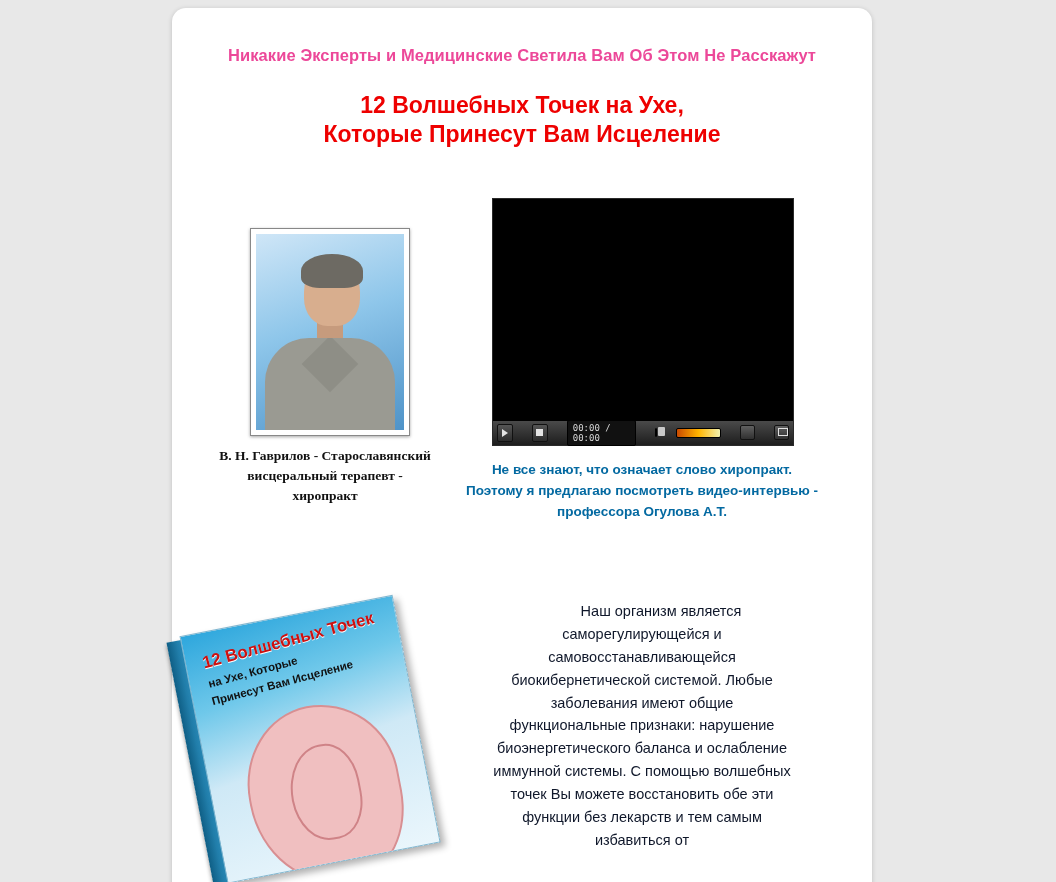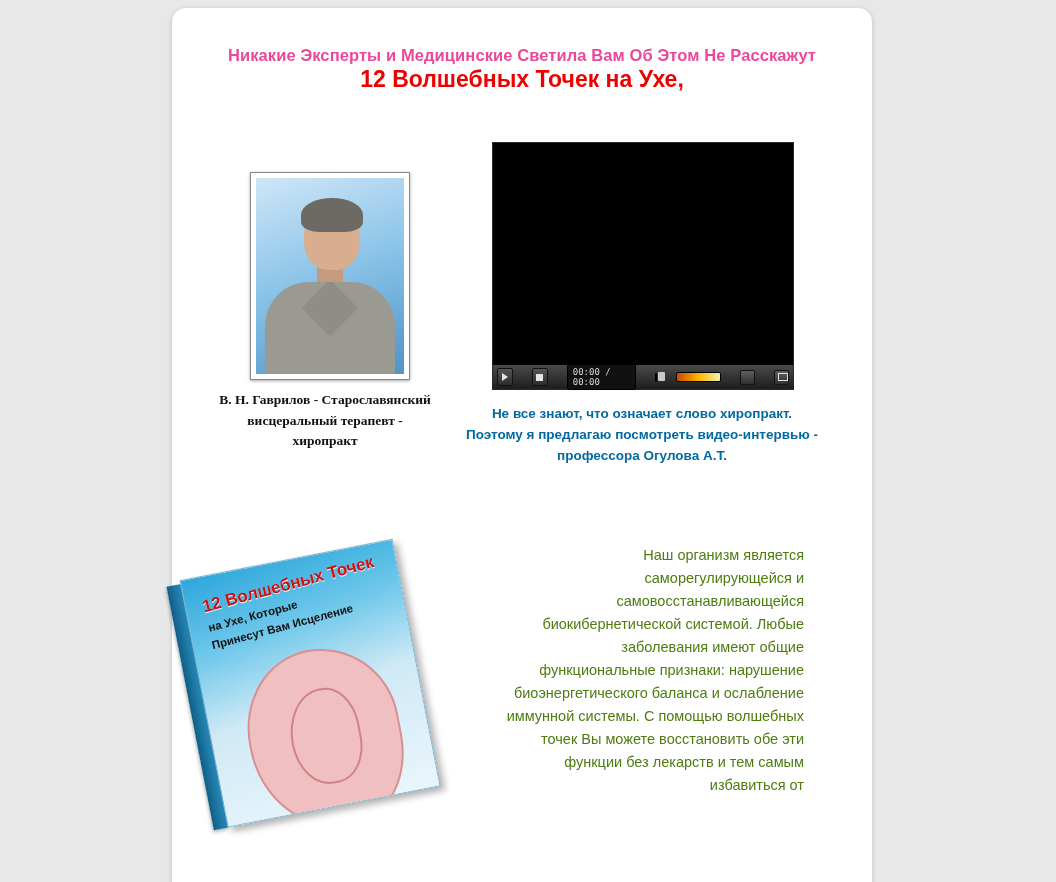--- a/index.html
+++ b/index.html
@@ -30,20 +30,21 @@
     color: #ec4899;
     padding-top: 38px;
     letter-spacing: 0.1px;
   }
   .title {
     text-align: center;
     color: #ee0000;
     font-size: 23px;
     font-weight: bold;
     line-height: 1.28;
+    margin-top: 26px;
   }
   .top-cols {
     position: relative;
     margin-top: 48px;
     height: 360px;
   }
   
   .photo-frame {
     position: absolute;
     left: 78px;
@@ -295,35 +296,35 @@
     border: 2px solid #cf8387;
     border-radius: 60% 50% 50% 55%;
   }
   .body-text {
     position: absolute;
     left: 320px;
     top: 0;
     width: 300px;
     font-size: 14.5px;
     line-height: 1.58;
-    color: #4d7c0f;
+    color: #0f172a;
     text-indent: 38px;
-    text-align: right;
-    margin-left: 12px;
+    text-align: center;
   }
 </style>
 </head>
 <body>
 
 <div class="page">
 
   <div class="headline">Никакие Эксперты и Медицинские Светила Вам Об Этом Не Расскажут</div>
 
   <div class="title">
     <div>12 Волшебных Точек на Ухе,</div>
+    <div>Которые Принесут Вам Исцеление</div>
   </div>
 
   <div class="top-cols">
 
     <div class="photo-frame">
       <div class="photo">
         <div class="body"></div>
         <div class="collar"></div>
         <div class="neck"></div>
         <div class="head"></div>

